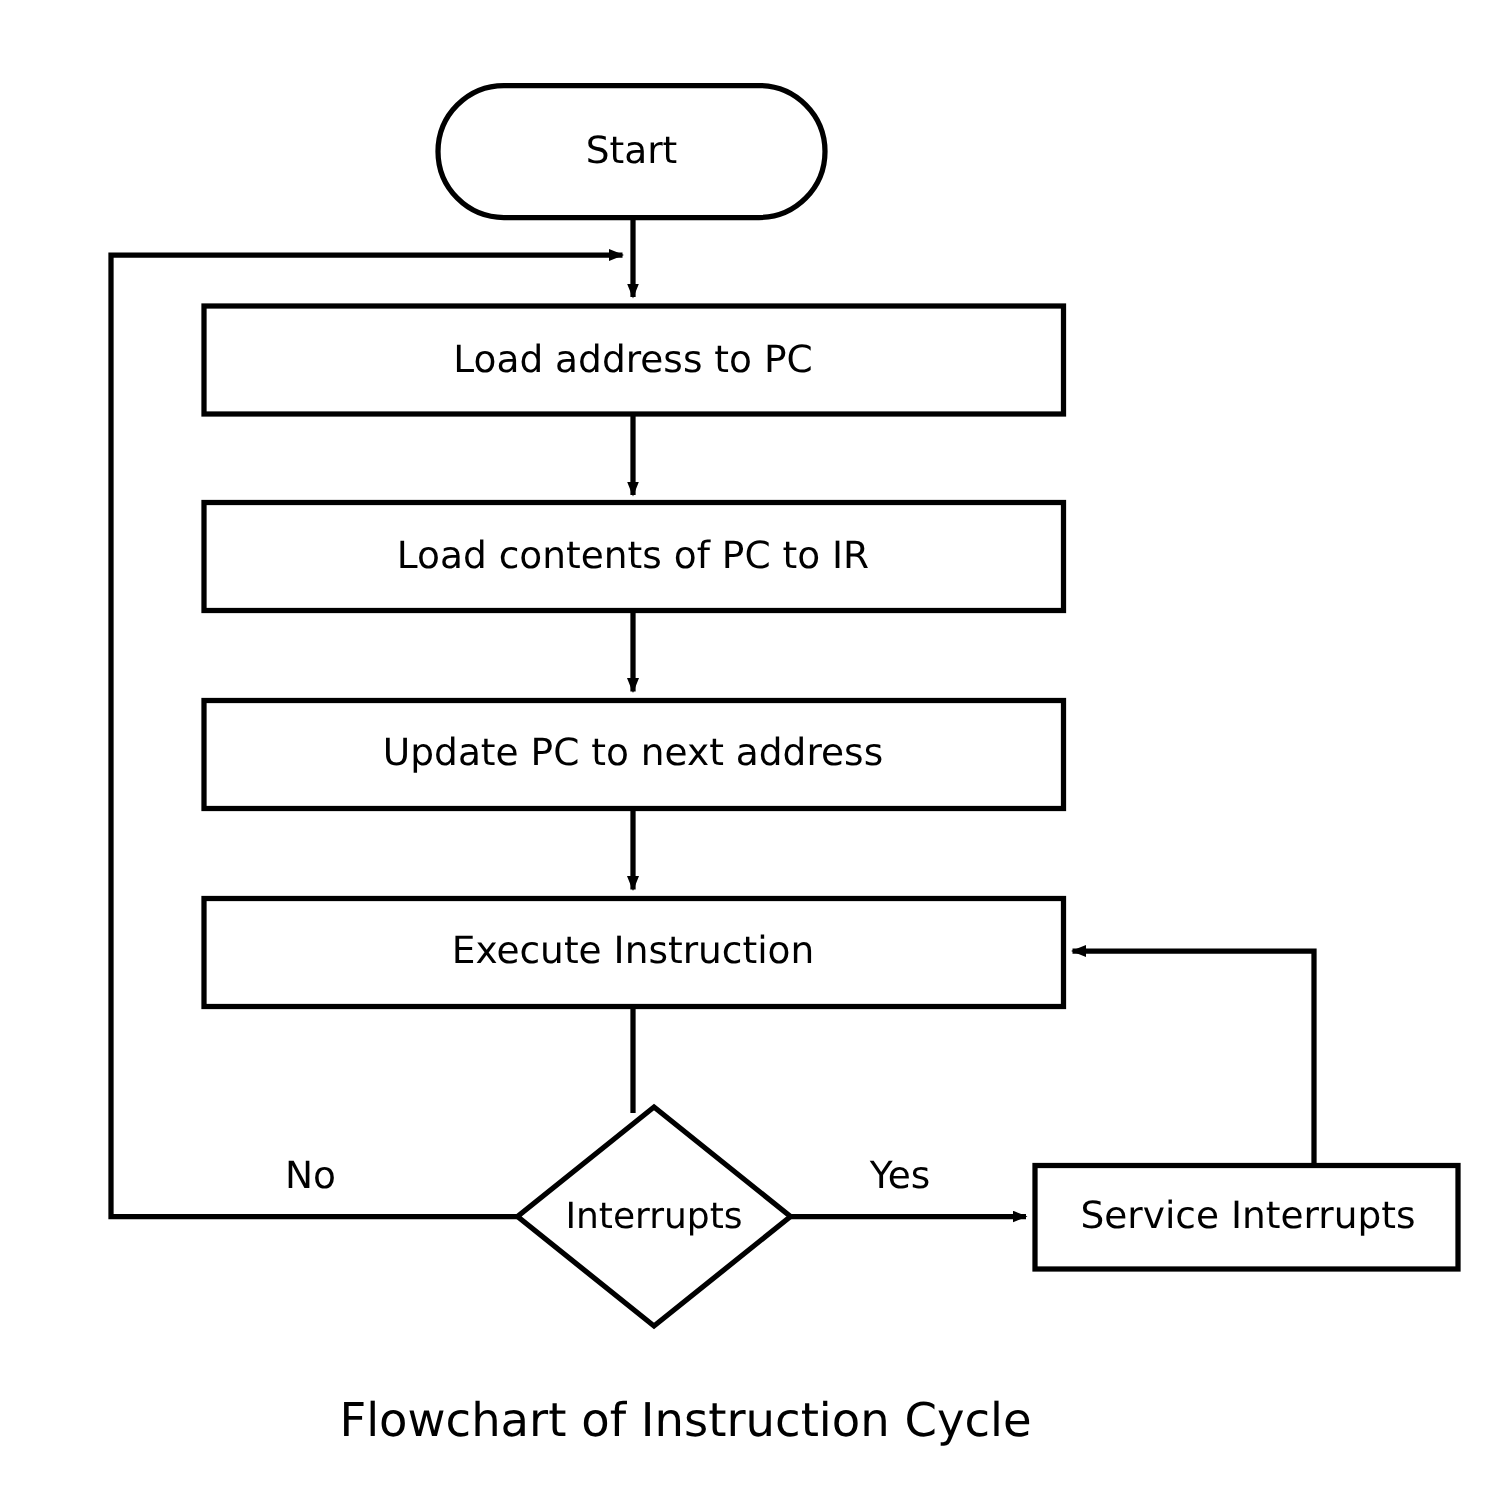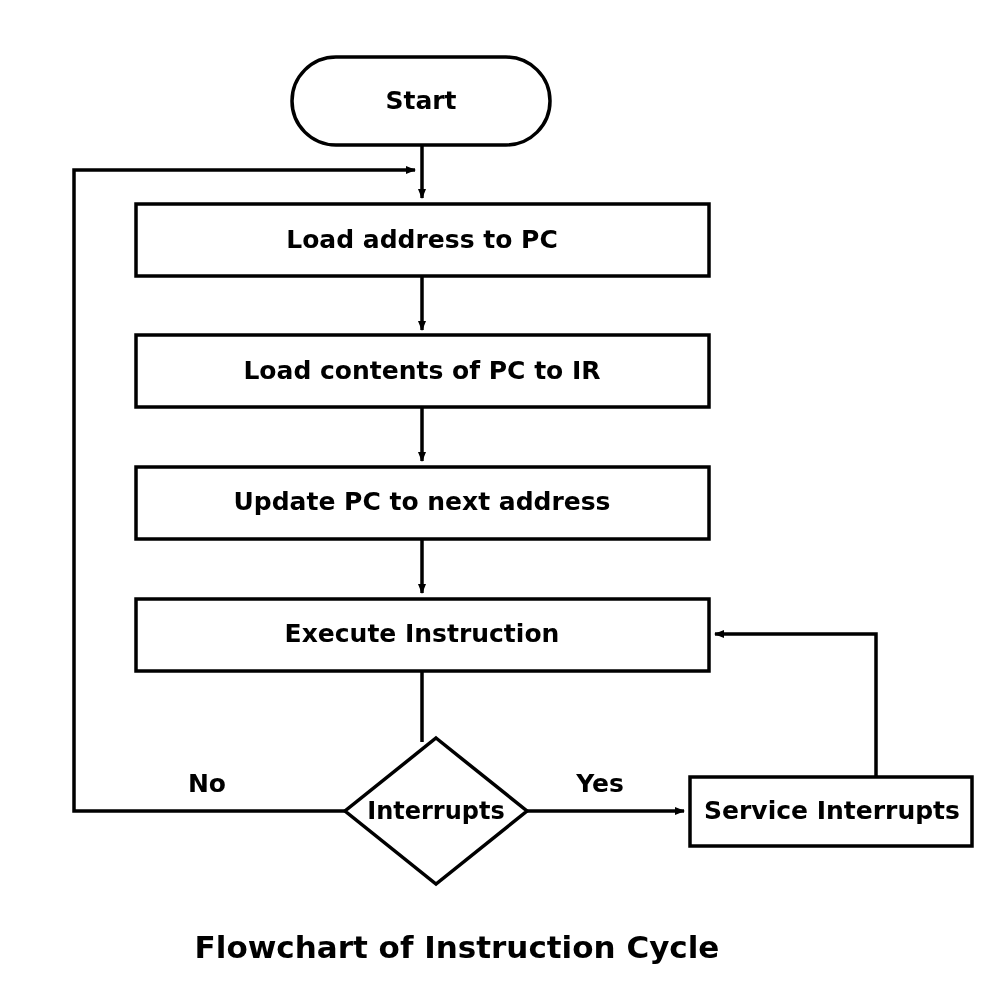--- a/index.html
+++ b/index.html
@@ -11,21 +11,20 @@
     width: 1000px;
     height: 1000px;
     font-family: "DejaVu Sans", sans-serif;
     color: #000000;
     overflow: hidden;
   }
   #canvas {
     position: relative;
     width: 1000px;
     height: 1000px;
-    font-weight: bold;
   }
   svg.diagram {
     position: absolute;
     top: 0;
     left: 0;
     width: 1000px;
     height: 1000px;
   }
   .node-text {
     font-family: "DejaVu Sans", sans-serif;

